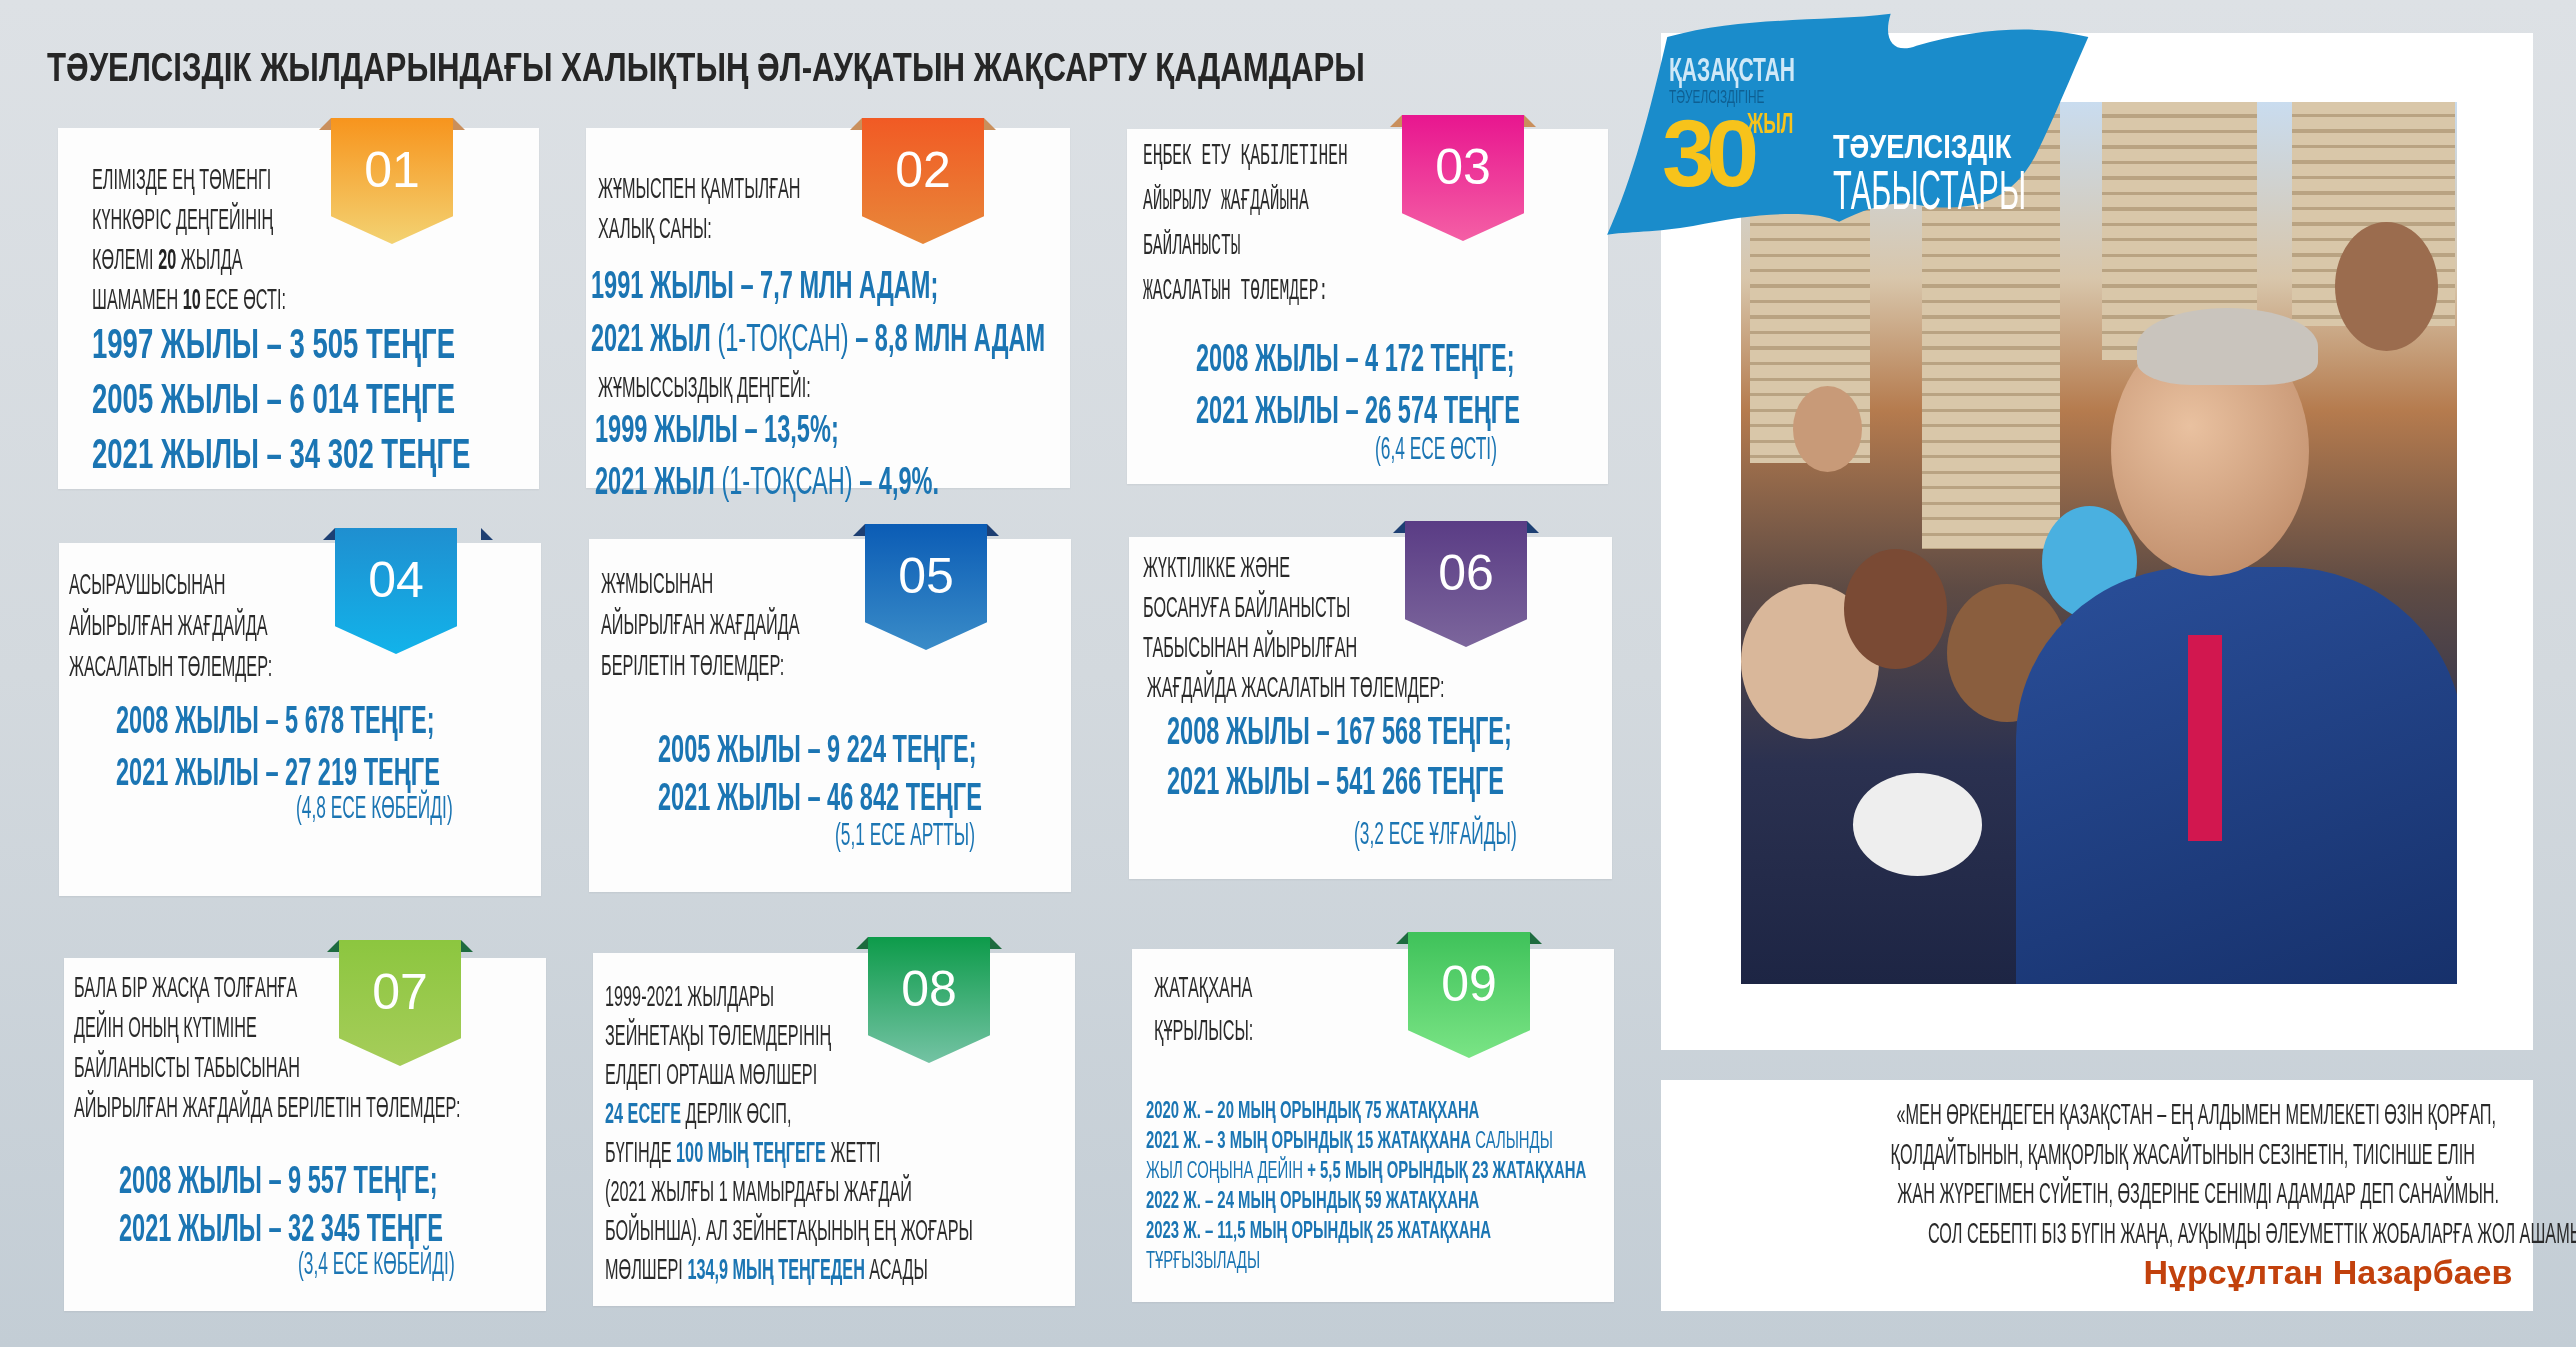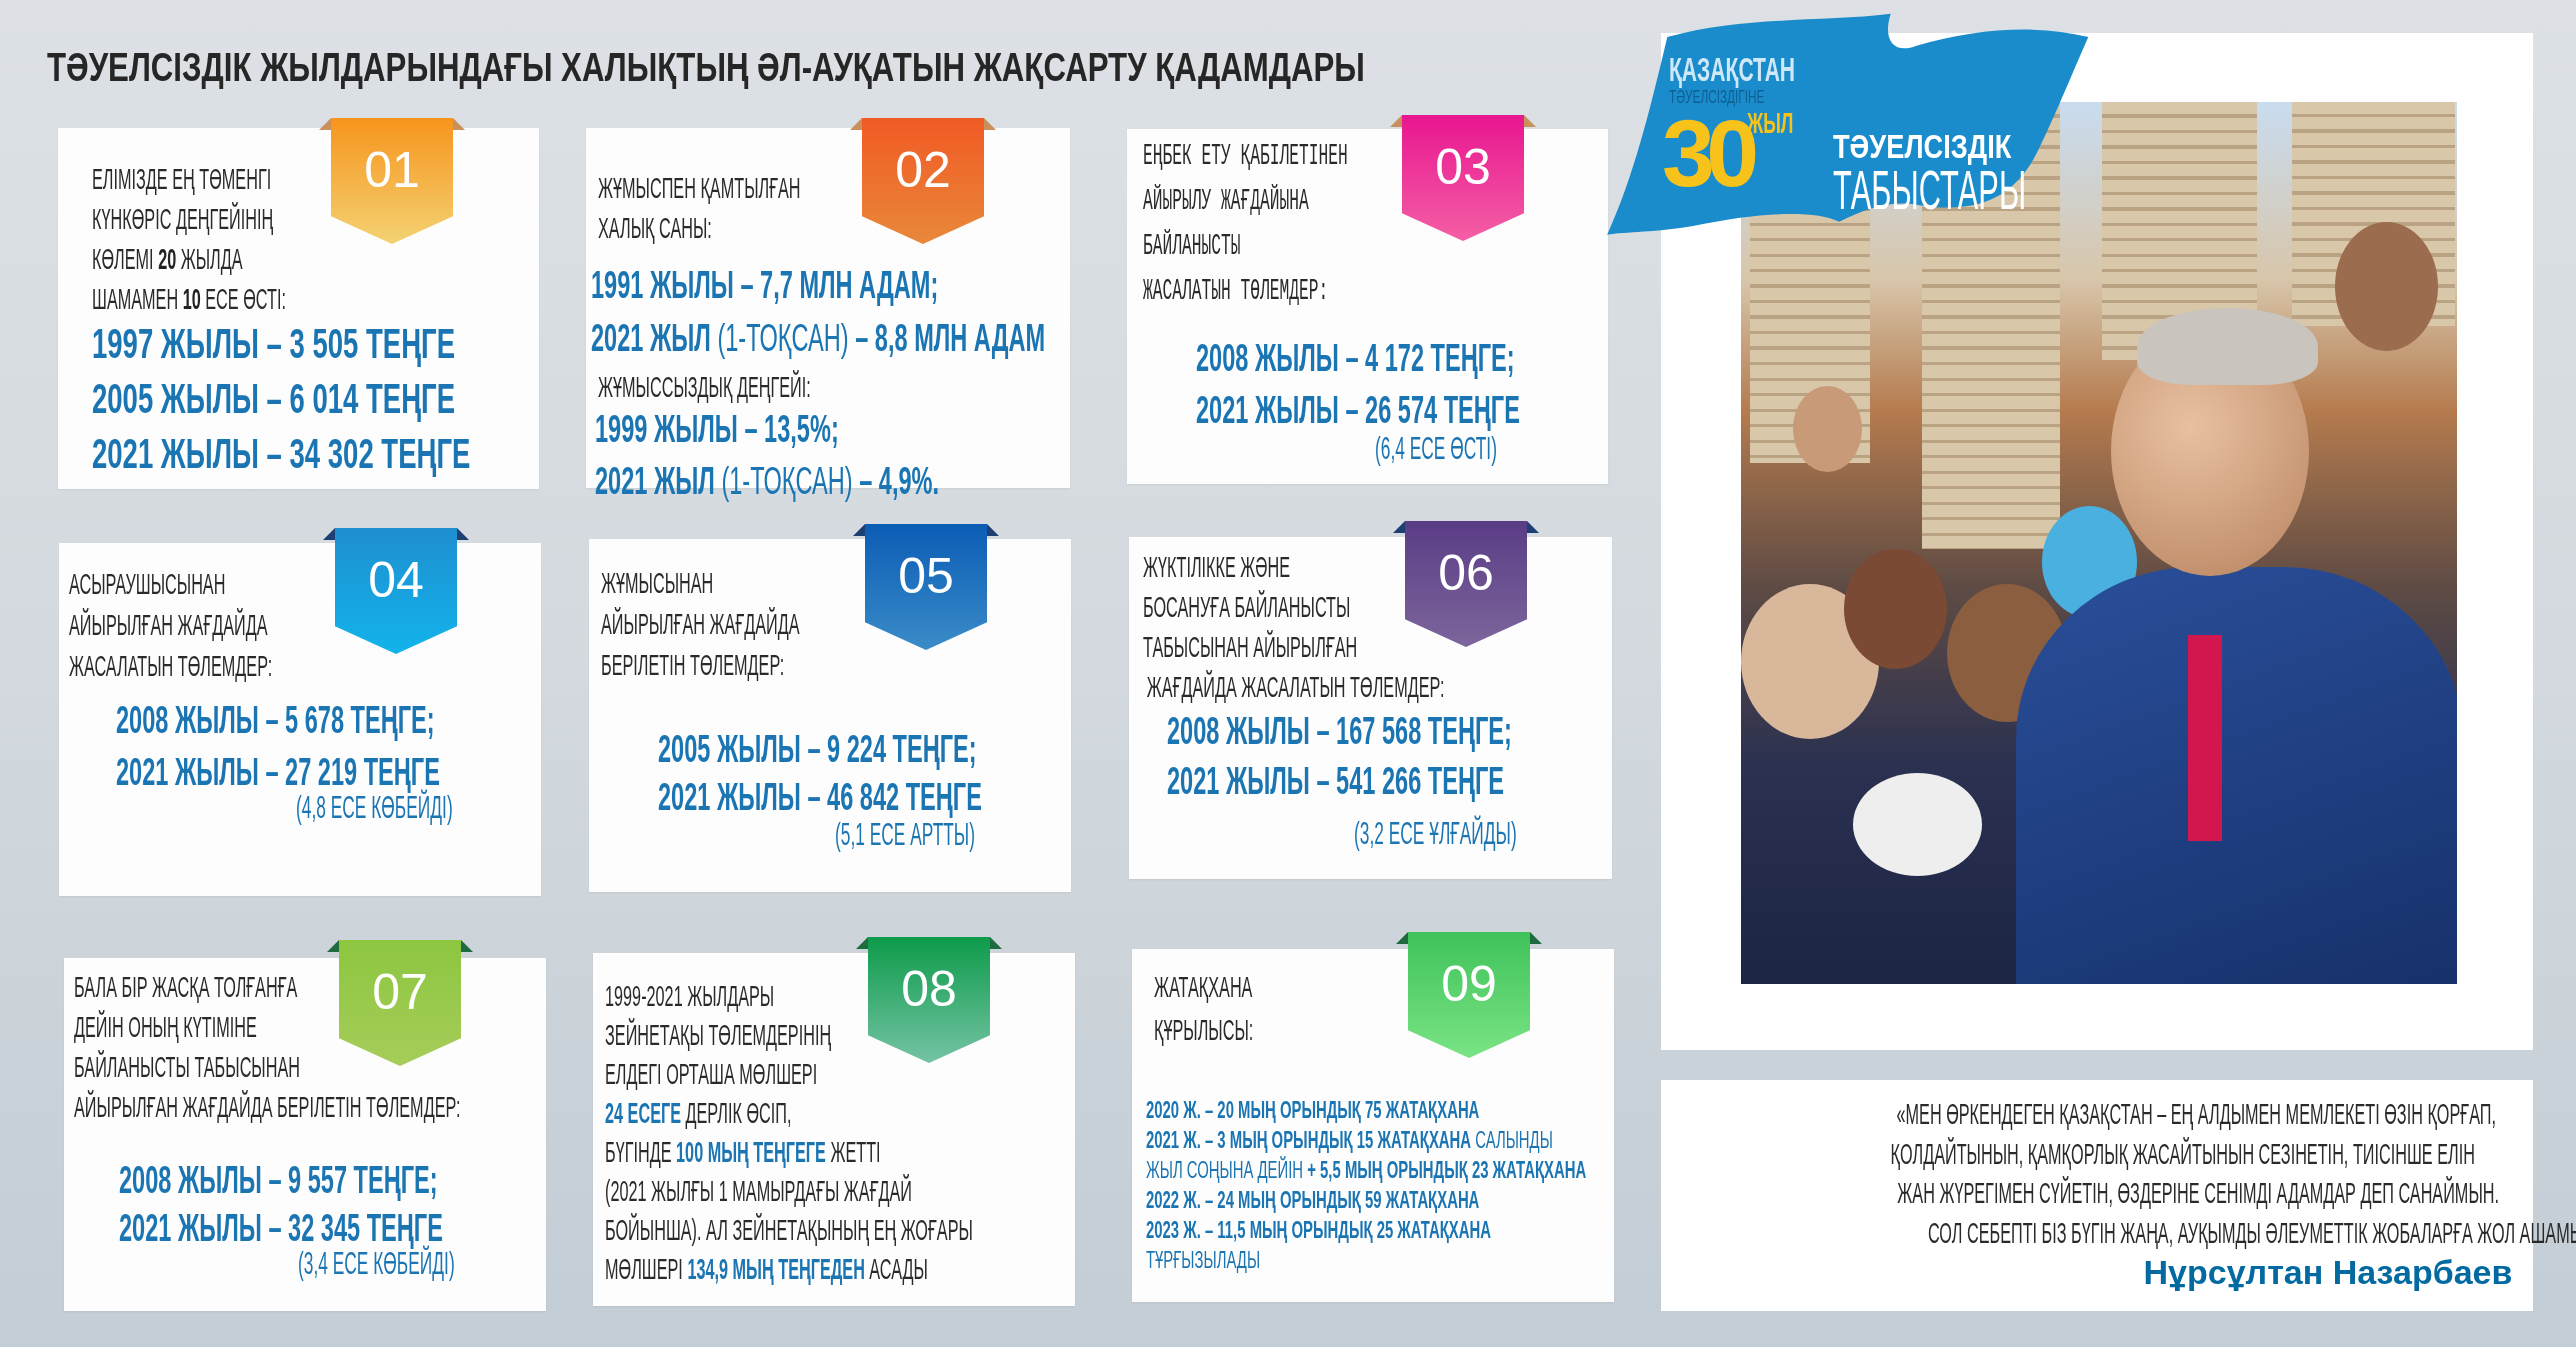--- a/index.html
+++ b/index.html
@@ -76,21 +76,21 @@
   }
   .logo-text { position: absolute; white-space: nowrap; font-family: "Liberation Sans", sans-serif; }
 
   .quote-box { position: absolute; left: 1661px; top: 1080px; width: 872px; height: 231px; background: #ffffff; }
   .quote-line {
     position: absolute; left: 0; width: 872px; text-align: center; color: #2a2a2a;
     font-size: 29px; line-height: 34px; white-space: nowrap;
   }
   .quote-line span { display: inline-block; transform: scaleX(0.56); transform-origin: center center; }
   .author {
-    position: absolute; right: 20.6px; top: 172px; font-weight: bold; color: #0369a1;
+    position: absolute; right: 20.6px; top: 172px; font-weight: bold; color: #c2410c;
     font-size: 34px; line-height: 41px; white-space: nowrap;
   }
 </style>
 </head>
 <body>
 
 <div class="page-title">ТӘУЕЛСІЗДІК ЖЫЛДАРЫНДАҒЫ ХАЛЫҚТЫҢ ӘЛ-АУҚАТЫН ЖАҚСАРТУ ҚАДАМДАРЫ</div>
 
 <div class="card" style="left:58px;top:128px;width:481px;height:361px;">
   <div class="desc" style="left:34px;top:31px;">
@@ -165,21 +165,21 @@
     <span class="line">ЖАСАЛАТЫН ТӨЛЕМДЕР:</span>
   </div>
   <div class="stat" style="left:57px;top:151px;font-size:38px;line-height:52px;">
     <span class="line" style="transform:scaleX(0.62);">2008 ЖЫЛЫ – 5 678 ТЕҢГЕ;</span>
     <span class="line" style="transform:scaleX(0.62);">2021 ЖЫЛЫ – 27 219 ТЕҢГЕ</span>
   </div>
   <div class="note" style="left:237px;top:246px;">
     <span class="line">(4,8 ЕСЕ КӨБЕЙДІ)</span>
   </div>
 </div>
-<div class="ribbon" style="left:335px;top:528px;">
+<div class="ribbon" style="left:335px;top:528px;padding-left:24px;">
   <div class="fold-l" style="border-bottom-color:#1d3f73;"></div>
   <div class="fold-r" style="border-bottom-color:#1d3f73;"></div>
   <div class="body" style="background:linear-gradient(180deg,#1f8fd0,#12b3ea);"></div>
   <div class="num">04</div>
 </div>
 
 <div class="card" style="left:589px;top:539px;width:482px;height:353px;">
   <div class="desc" style="left:12px;top:24px;line-height:41px;">
     <span class="line">ЖҰМЫСЫНАН</span>
     <span class="line">АЙЫРЫЛҒАН ЖАҒДАЙДА</span>

